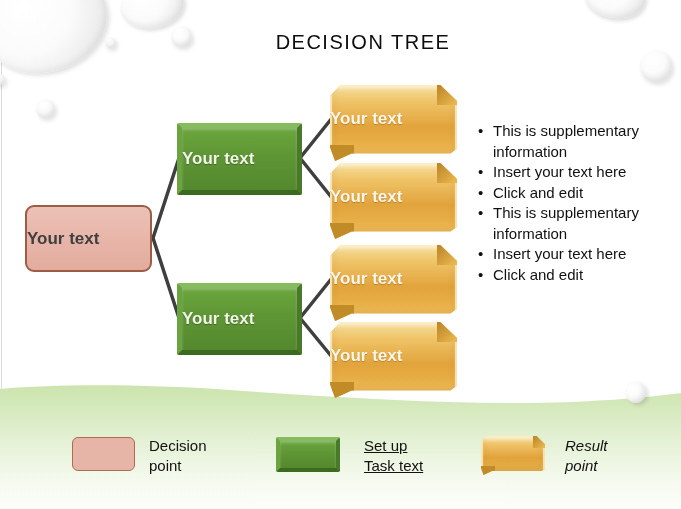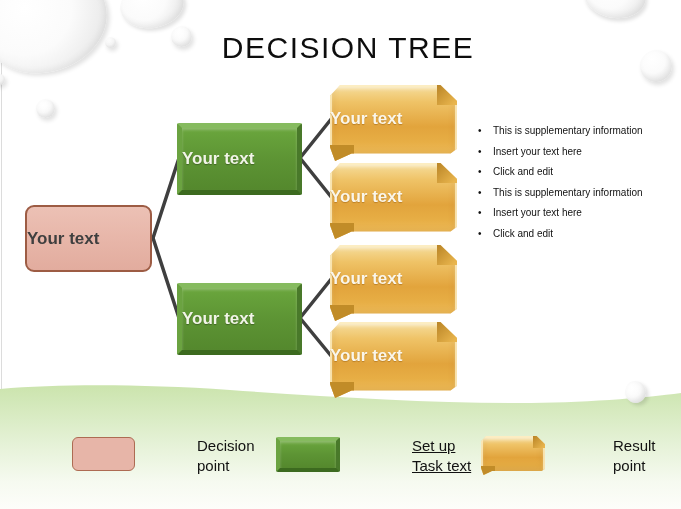--- a/index.html
+++ b/index.html
@@ -13,22 +13,22 @@
 
   
   .bubble{
     position:absolute;border-radius:50%;z-index:2;
     background:radial-gradient(circle at 38% 30%, #ffffff 0%, #fbfbfb 45%, #ededed 72%, #dbdbdb 100%);
     box-shadow:2px 3px 4px rgba(0,0,0,0.12), inset -2px -3px 6px rgba(0,0,0,0.05);
   }
 
   
   .title{
-    position:absolute;left:30px;top:31px;width:636px;
-    text-align:center;font-size:30px;letter-spacing:1.5px;
+    position:absolute;left:45px;top:31px;width:636px;
+    text-align:center;font-size:20px;letter-spacing:1.5px;
     color:#0d0d0d;font-weight:400;z-index:3;
   }
 
   
   .connectors{position:absolute;left:0;top:0;z-index:3;}
 
   
   .tree-box{
     position:absolute;display:flex;align-items:center;
     font-weight:bold;font-size:17px;z-index:4;box-sizing:border-box;
@@ -59,37 +59,37 @@
     background:linear-gradient(135deg,#b98426 0%,#e9b54d 90%);
   }
   .plaque::after{
     content:'';position:absolute;left:0;bottom:0;width:24px;height:16px;
     background:#c18c28;
   }
 
   
   .notes{position:absolute;left:476px;top:121px;width:202px;margin:0;padding:0;list-style:none;z-index:4;}
   .notes li{
-    position:relative;padding-left:17px;font-size:10px;line-height:20.5px;color:#111111;
+    position:relative;padding-left:17px;font-size:15px;line-height:20.5px;color:#111111;
   }
   .notes li::before{content:'\2022';position:absolute;left:2px;top:0;color:#111;}
 
   
   .wave{position:absolute;left:0;bottom:0;z-index:1;}
 
   
   .legend-swatch{position:absolute;z-index:4;box-sizing:border-box;}
   .legend-pink{left:72px;top:437px;width:63px;height:34px;border-radius:6px;
     background:#e7b5a8;border:1.5px solid #ad6b52;}
   .legend-green{left:276px;top:437px;width:64px;height:35px;border-width:4px;}
   .legend-orange{left:481px;top:436px;width:64px;height:39px;padding-bottom:4px;}
   .legend-orange.plaque::before{width:12px;height:12px;}
   .legend-orange.plaque::after{width:14px;height:9px;}
   .legend-label{
-    position:absolute;top:436px;z-index:4;font-size:15px;line-height:20px;color:#111111;white-space:nowrap;margin-left:48px;
+    position:absolute;top:436px;z-index:4;font-size:15px;line-height:20px;color:#111111;white-space:nowrap;
   }
 </style>
 </head>
 <body>
 
 <div class="edge-left"></div>
 
 <div class="bubble" style="left:-18px;top:-28px;width:126px;height:100px;transform:rotate(-18deg);"></div>
 <div class="bubble" style="left:120px;top:-18px;width:64px;height:46px;transform:rotate(-10deg);"></div>
 <div class="bubble" style="left:171px;top:26px;width:21px;height:21px;"></div>
@@ -164,16 +164,16 @@
   <div>point</div>
 </div>
 
 <div class="legend-swatch box-green legend-green"></div>
 <div class="legend-label" style="left:364px;text-decoration:underline;">
   <div>Set up</div>
   <div>Task text</div>
 </div>
 
 <div class="legend-swatch plaque legend-orange" style="position:absolute;"></div>
-<div class="legend-label" style="left:565px;">
+<div class="legend-label" style="left:565px;font-style:italic;">
   <div>Result</div>
   <div>point</div>
 </div>
 
 </body></html>

